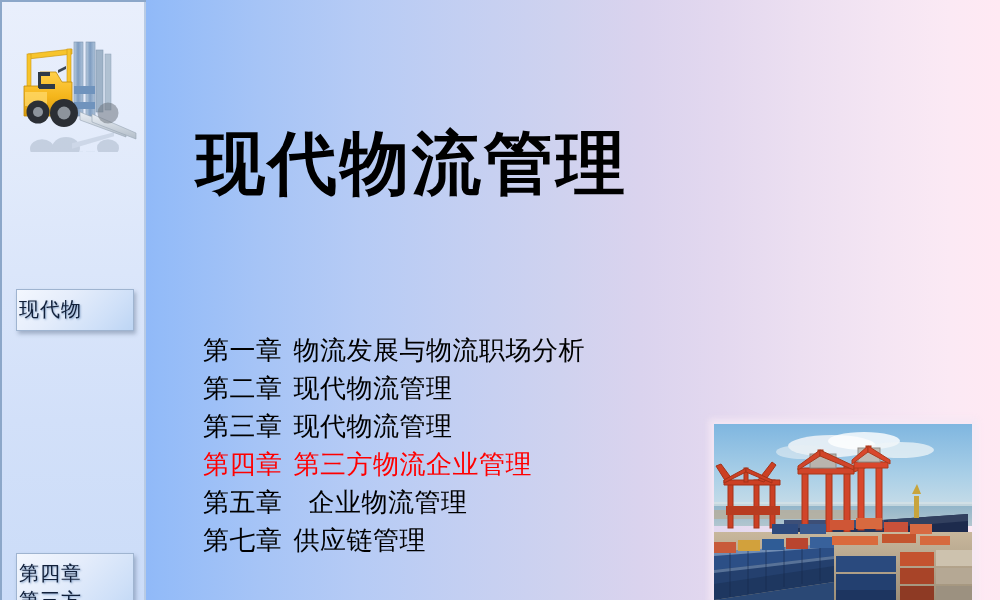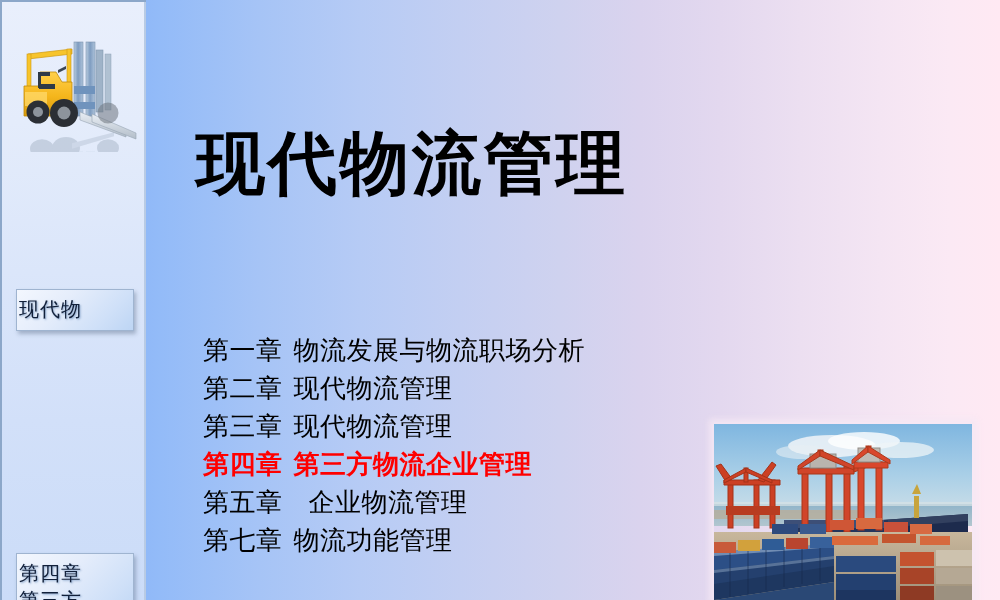--- a/index.html
+++ b/index.html
@@ -115,21 +115,21 @@
   .toc-item {
     font-family: "Liberation Serif", "DejaVu Serif", serif;
     font-size: 26px;
     line-height: 38px;
     color: #000000;
     white-space: nowrap;
     letter-spacing: 0.5px;
   }
   .toc-item.highlight {
     color: #ff0000;
-    font-weight: bold;
+    font-weight: normal;
   }
   .toc-num { }
   .toc-gap-1 { display: inline-block; width: 11px; }
   .toc-gap-2 { display: inline-block; width: 26px; }
 
   
   #port-photo {
     position: absolute;
     left: 714px;
     top: 424px;
@@ -219,21 +219,21 @@
   </div>
 
   <div id="main-title">现代物流管理</div>
 
   <div id="toc">
       <div class="toc-item"><span class="toc-num">第一章</span><span class="toc-gap-1"></span><span>物流发展与物流职场分析</span></div>
       <div class="toc-item"><span class="toc-num">第二章</span><span class="toc-gap-1"></span><span>现代物流管理</span></div>
       <div class="toc-item"><span class="toc-num">第三章</span><span class="toc-gap-1"></span><span>现代物流管理</span></div>
       <div class="toc-item highlight"><span class="toc-num">第四章</span><span class="toc-gap-1"></span><span>第三方物流企业管理</span></div>
       <div class="toc-item"><span class="toc-num">第五章</span><span class="toc-gap-2"></span><span>企业物流管理</span></div>
-      <div class="toc-item"><span class="toc-num">第七章</span><span class="toc-gap-1"></span><span>物流功能管理</span></div>
+      <div class="toc-item"><span class="toc-num">第七章</span><span class="toc-gap-1"></span><span>供应链管理</span></div>
     </div>
 
   <div id="port-photo">
     <svg width="258" height="176" viewBox="0 0 258 176" xmlns="http://www.w3.org/2000/svg">
       <defs>
         <linearGradient id="skyG" x1="0" y1="0" x2="0" y2="1">
           <stop offset="0%" stop-color="#7fb6e0"></stop>
           <stop offset="55%" stop-color="#a9cfe7"></stop>
           <stop offset="100%" stop-color="#cfe0e8"></stop>
         </linearGradient>

